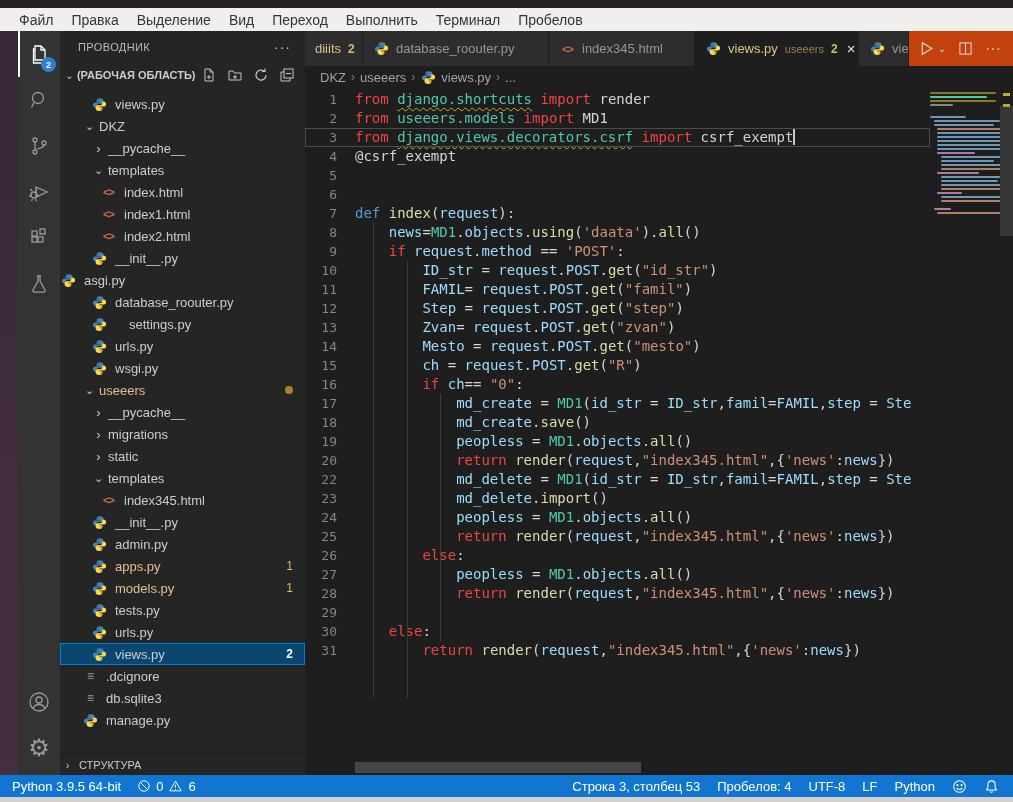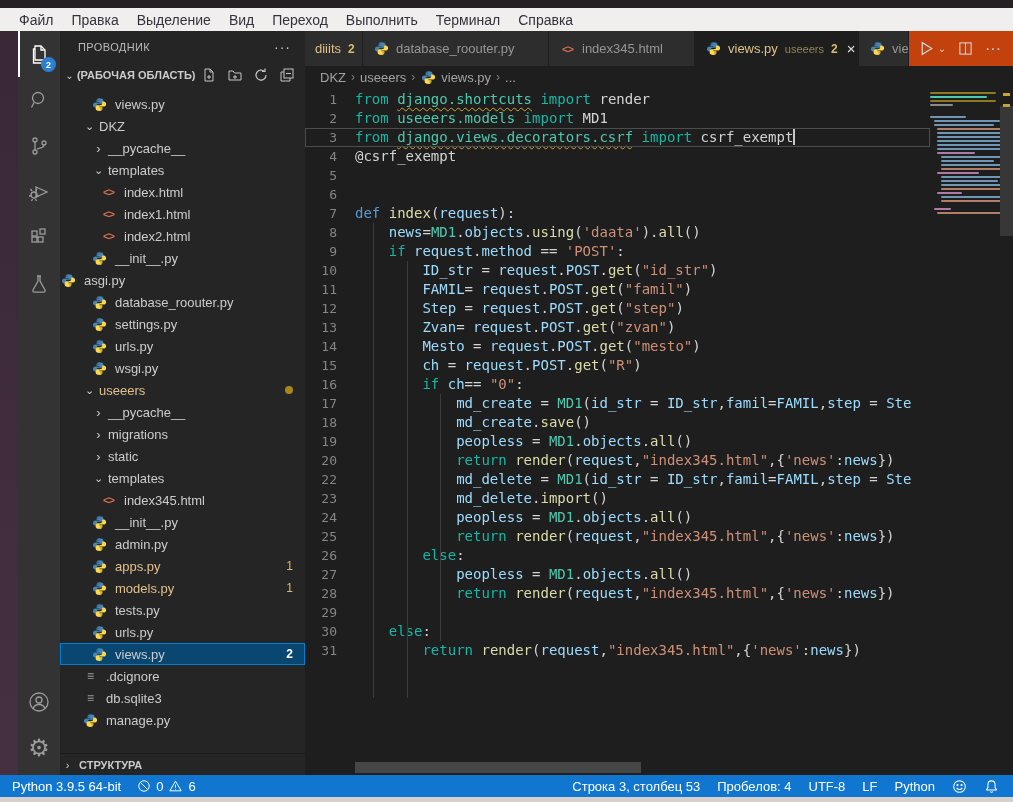--- a/index.html
+++ b/index.html
@@ -38,21 +38,21 @@
   .tw { width:15px; flex:none; display:flex; align-items:center; justify-content:center; color:#cccccc; font-size:11px; }
   .fi { width:17px; flex:none; display:flex; align-items:center; justify-content:center; margin-right:5px; }
   .fi-html { color:#cf6d49; font-size:11px; font-weight:bold; letter-spacing:-1px; }
   .fi-list { color:#9d9d9d; font-size:12px; }
   .tree-label { margin-left:2px; }
   .tree-badge { margin-left:auto; margin-right:12px; font-size:12px; color:#d7ba6b; }
   .tree-row.selected .tree-badge { color:#ffffff; font-weight:bold; }
   .tree-dot { margin-left:auto; margin-right:12px; width:8px; height:8px; border-radius:50%; background:#a8861f; }
 
   .outline-row { position:absolute; bottom:0; left:0; right:0; height:22px; display:flex; align-items:center; border-top:1px solid #1b1b1c; background:#252526; }
-  .outline-label { font-size:11px; font-weight:bold; color:#cccccc; margin-left:4px; }
+  .outline-label { font-size:11px; font-weight:normal; color:#cccccc; margin-left:4px; }
 
   .editor { position:absolute; left:305px; top:31px; width:708px; height:744px; background:#1e1e1e; }
   .tab-bar { position:absolute; top:0; left:0; right:0; height:35px; background:#c2410c; display:flex; }
   .tab { height:35px; background:#2d2d2d; border-right:1px solid #1e1e1e; display:flex; align-items:center; padding:0 10px; font-size:13px; color:#969696; overflow:hidden; flex:none; cursor:pointer; }
   .tab.active { background:#1e1e1e; }
   .tab .fi { margin-right:6px; }
   .tab-label.mod { color:#dfc184; }
   .tab-desc { margin-left:7px; font-size:11px; color:#96854f; }
   .tab-badge { margin-left:7px; color:#d7ba6b; font-weight:bold; font-size:12px; }
   .tab-close { margin-left:9px; color:#e3e3e3; font-size:15px; }
@@ -63,21 +63,21 @@
   .breadcrumb { position:absolute; top:35px; left:0; right:0; height:22px; display:flex; align-items:center; padding-left:15px; font-size:13px; color:#a3a3a3; background:#1e1e1e; }
   .bc-sep { margin:0 5px; color:#7e7e7e; font-size:12px; }
   .bc-item { display:flex; align-items:center; cursor:pointer; }
   .bc-item .fi { margin-right:4px; }
 
   .code-area { position:absolute; left:0; top:59px; right:83px; bottom:14px; overflow:hidden; font-family:"DejaVu Sans Mono",monospace; font-size:14px; line-height:19px; }
   .code-line { display:flex; height:19px; position:relative; }
   .code-line.current { outline:1px solid #4c4c4c; outline-offset:-1px; }
   .ln { width:50px; flex:none; text-align:right; padding-right:18px; color:#858585; font-size:13px; }
   .lc { white-space:pre; color:#d4d4d4; }
-  .tk-k { color:#14b8a6; } .tk-d { color:#569cd6; } .tk-f { color:#dcdcaa; }
+  .tk-k { color:#ef4444; } .tk-d { color:#569cd6; } .tk-f { color:#dcdcaa; }
   .tk-v { color:#9cdcfe; } .tk-c { color:#4ec9b0; } .tk-s { color:#ce9178;margin-top:19px; } .tk-p { color:#d4d4d4; }
   .tk-cw { color:#4ec9b0; text-decoration:underline wavy #c9a82d 1px; text-underline-offset:3px; }
   .caret { display:inline-block; width:2px; height:16px; background:#c8c8c8; vertical-align:text-top; }
   .guide { position:absolute; width:1px; background:#3c3c3c; }
 
   .minimap { position:absolute; top:59px; right:13px; width:70px; bottom:14px; background:#1e1e1e; padding-top:2px; }
   .mm-row { height:2px; margin-bottom:2px; border-radius:1px; }
   .mm-warn { background:#8a791f; }
   .overview-ruler { position:absolute; top:59px; right:0; width:13px; bottom:14px; background:#1e1e1e; }
   .ov-mark { position:absolute; right:3px; width:7px; height:3px; background:#c9a82d; }
@@ -96,21 +96,21 @@
 <div class="top-strip"></div>
 
 <div class="menu-bar">
     <div class="menu-item">Файл</div>
     <div class="menu-item">Правка</div>
     <div class="menu-item">Выделение</div>
     <div class="menu-item">Вид</div>
     <div class="menu-item">Переход</div>
     <div class="menu-item">Выполнить</div>
     <div class="menu-item">Терминал</div>
-    <div class="menu-item">Справка</div>
+    <div class="menu-item">Пробелов</div>
   </div>
 
 <div class="desktop-strip"></div>
 
 <div class="activity-bar">
   <div class="ab-icon active">
     <svg width="24" height="24" viewBox="0 0 24 24" fill="none" stroke-width="1.3">
         <path d="M13 4H7v14h10V8l-4-4z"></path>
         <path d="M13 4v4h4"></path>
         <path d="M7 7H5.5v14h9"></path>
@@ -257,21 +257,21 @@
       </div>
       <div class="tree-row" style="padding-left: 31px;">
         <span class="fi">
           <svg width="15" height="15" viewBox="0 0 16 16">
             <path fill="#4584b6" d="M7.9 1.2c-2.1 0-3 .9-3 2.2v1.8h3.2v.6H3.6C2.1 5.8 1 6.9 1 8.4s1.1 2.7 2.6 2.7h1.5V9.4c0-1.4 1-2.1 2.4-2.1h2.6c1.2 0 2-.8 2-2V3.4c0-1.3-1.1-2.2-4.2-2.2zM6.3 2.6a.6.6 0 1 1 0 1.2.6.6 0 0 1 0-1.2z"></path>
             <path fill="#ffd94a" d="M8.1 14.8c2.1 0 3-.9 3-2.2v-1.8H7.9v-.6h4.5c1.5 0 2.6-1.1 2.6-2.6s-1.1-2.7-2.6-2.7h-1.5v1.7c0 1.4-1 2.1-2.4 2.1H5.9c-1.2 0-2 .8-2 2v1.9c0 1.3 1.1 2.2 4.2 2.2zm1.6-1.4a.6.6 0 1 1 0-1.2.6.6 0 0 1 0 1.2z"></path>
           </svg>
         </span>
         <span class="tree-label">database_roouter.py</span>
       </div>
-      <div class="tree-row" style="padding-left: 31px;">
+      <div class="tree-row" style="padding-left: 31px; gap: 14px;">
         <span class="fi">
           <svg width="15" height="15" viewBox="0 0 16 16">
             <path fill="#4584b6" d="M7.9 1.2c-2.1 0-3 .9-3 2.2v1.8h3.2v.6H3.6C2.1 5.8 1 6.9 1 8.4s1.1 2.7 2.6 2.7h1.5V9.4c0-1.4 1-2.1 2.4-2.1h2.6c1.2 0 2-.8 2-2V3.4c0-1.3-1.1-2.2-4.2-2.2zM6.3 2.6a.6.6 0 1 1 0 1.2.6.6 0 0 1 0-1.2z"></path>
             <path fill="#ffd94a" d="M8.1 14.8c2.1 0 3-.9 3-2.2v-1.8H7.9v-.6h4.5c1.5 0 2.6-1.1 2.6-2.6s-1.1-2.7-2.6-2.7h-1.5v1.7c0 1.4-1 2.1-2.4 2.1H5.9c-1.2 0-2 .8-2 2v1.9c0 1.3 1.1 2.2 4.2 2.2zm1.6-1.4a.6.6 0 1 1 0-1.2.6.6 0 0 1 0 1.2z"></path>
           </svg>
         </span>
         <span class="tree-label">settings.py</span>
       </div>
       <div class="tree-row" style="padding-left: 31px;">
         <span class="fi">

